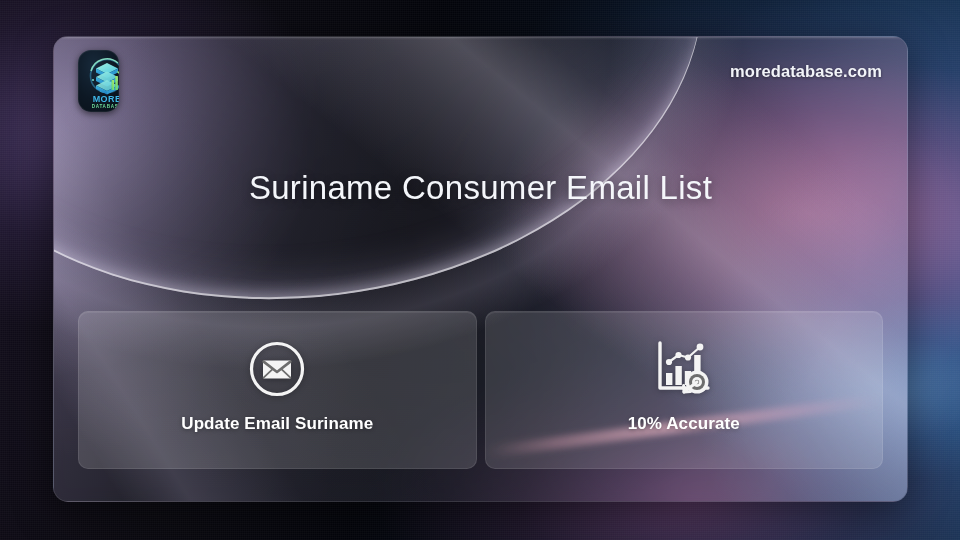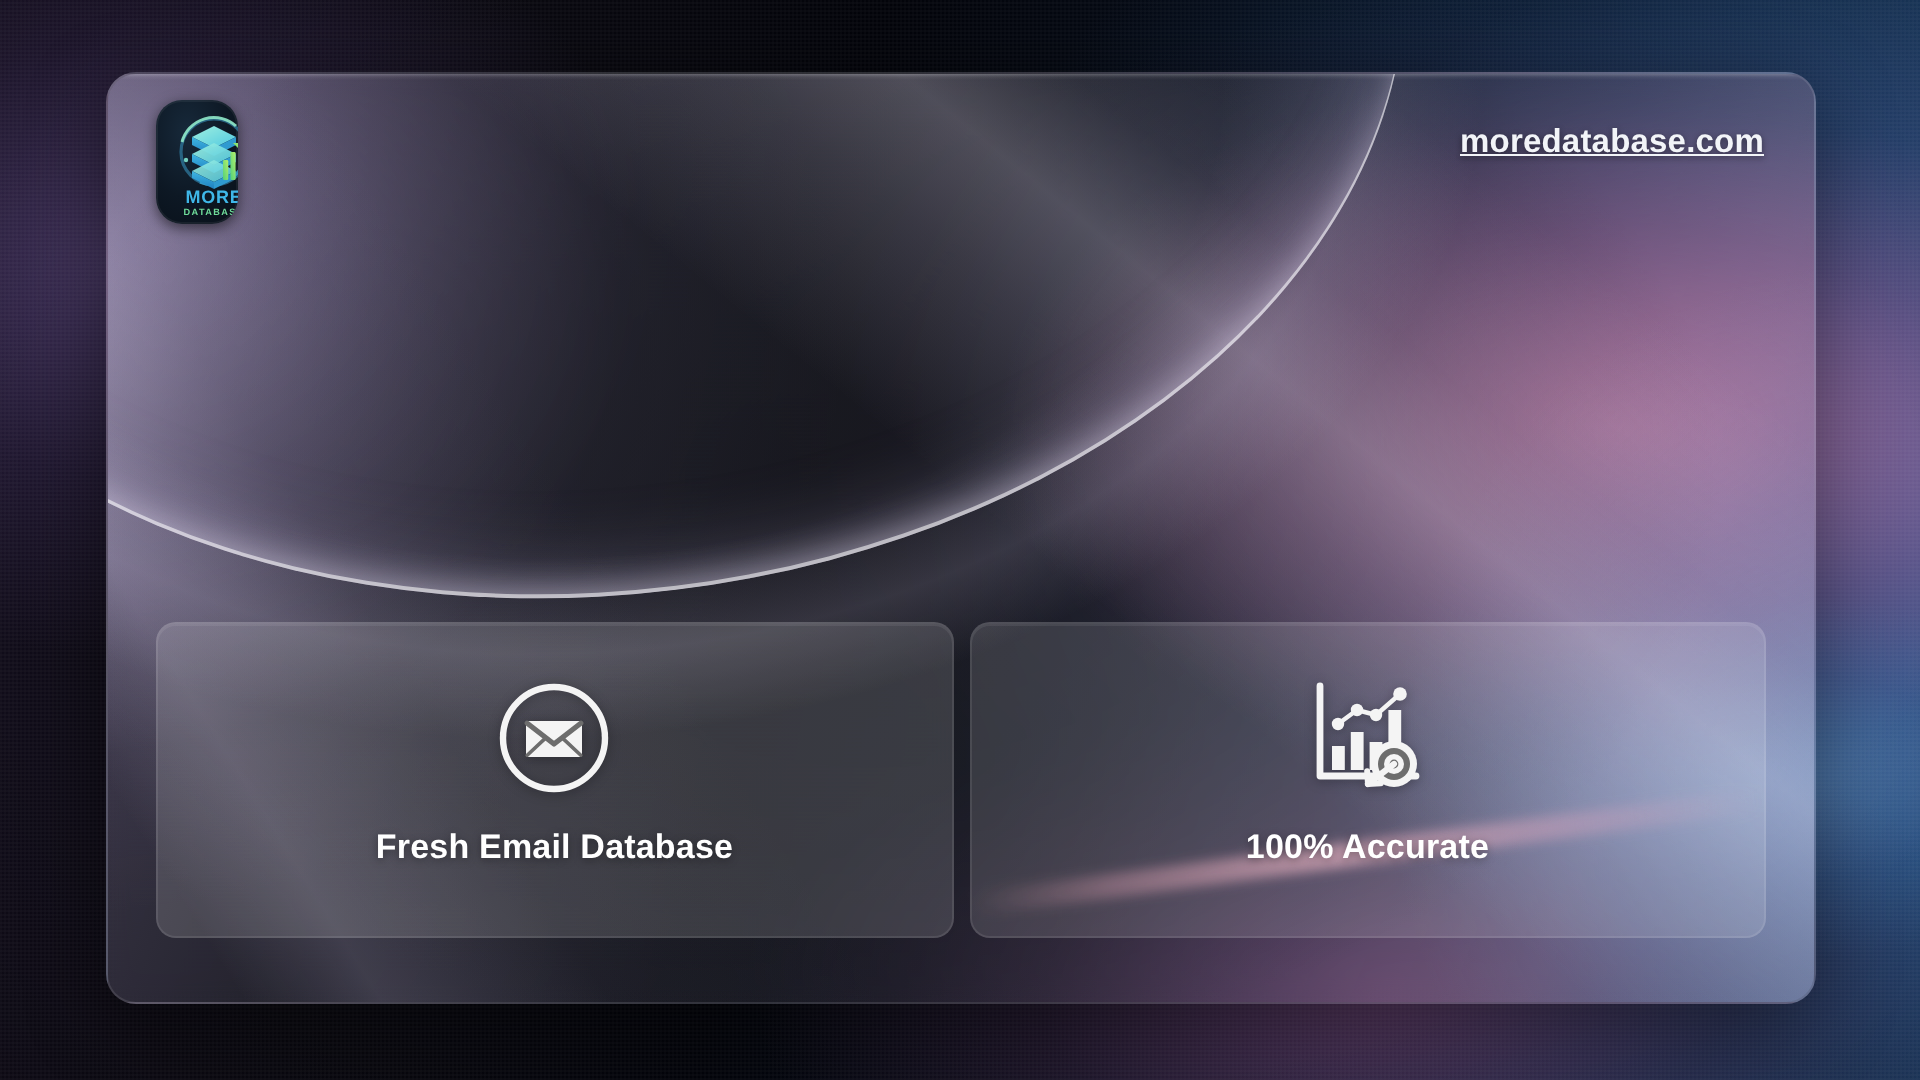--- a/index.html
+++ b/index.html
@@ -253,21 +253,20 @@
   
   #site {
     position: absolute;
     right: 25px;
     top: 25px;
     font-size: 16.5px;
     font-weight: bold;
     color: #f2f4f8;
     letter-spacing: .1px;
     text-shadow: 0 1px 3px rgba(0,0,0,.45);
-    text-decoration: underline;
   }
 
   
   #headline {
     position: absolute;
     left: 0;
     right: 0;
     top: 132px;
     text-align: center;
     font-size: 33px;
@@ -396,33 +395,34 @@
           <circle cx="15" cy="30" r="1.1" fill="#7fe3d0" opacity=".9"></circle>
           <circle cx="44" cy="20" r="0.9" fill="#b6f06a" opacity=".9"></circle>
 
           <text x="29" y="51.5" text-anchor="middle" font-family="Liberation Sans, sans-serif" font-size="9" font-weight="bold" fill="#3fb7e8" letter-spacing="0.4">MORE</text>
           <text x="29" y="57.5" text-anchor="middle" font-family="Liberation Sans, sans-serif" font-size="4.6" font-weight="bold" fill="#6fdc9a" letter-spacing="0.7">DATABASE</text>
         </svg>
       </div>
 
       <div id="site">moredatabase.com</div>
 
+      <div id="headline">Suriname Consumer Email List</div>
 
       <div id="cards">
 
         <div class="card c1">
           <div class="card-ico">
             <svg width="60" height="60" viewBox="0 0 60 60" xmlns="http://www.w3.org/2000/svg">
               <circle cx="30" cy="30" r="25.5" fill="none" stroke="#f4f4f4" stroke-width="3.2"></circle>
               <rect x="16" y="21.5" width="28" height="18" rx="1.2" fill="#f4f4f4"></rect>
               <path d="M16.6 22.6 L30 33 L43.4 22.6" fill="none" stroke="#6d6d6d" stroke-width="2.6" stroke-linejoin="round" stroke-linecap="round"></path>
               <path d="M16.6 38.6 L25.6 30.2 M43.4 38.6 L34.4 30.2" fill="none" stroke="#6d6d6d" stroke-width="1.8" stroke-linecap="round"></path>
             </svg>
           </div>
-          <div class="card-label">Fresh Email Database</div>
+          <div class="card-label">Update Email Suriname</div>
         </div>
 
         <div class="card c2">
           <div class="card-ico">
             <svg width="62" height="58" viewBox="0 0 62 58" xmlns="http://www.w3.org/2000/svg">
 
               <path d="M7 3 L7 48 L55 48" fill="none" stroke="#f4f4f4" stroke-width="3.4" stroke-linecap="round" stroke-linejoin="round"></path>
 
               <rect x="13" y="33" width="6.4" height="12" fill="#f4f4f4"></rect>
               <rect x="22.4" y="26" width="6.4" height="19" fill="#f4f4f4"></rect>
@@ -437,20 +437,20 @@
 
               <circle cx="44" cy="42" r="11.5" fill="#f4f4f4"></circle>
               <circle cx="44" cy="42" r="8" fill="#6d6d6d"></circle>
               <circle cx="44" cy="42" r="5" fill="#f4f4f4"></circle>
               <circle cx="44" cy="42" r="2.2" fill="#6d6d6d"></circle>
 
               <path d="M44 42 L31 52" stroke="#f4f4f4" stroke-width="3.1" stroke-linecap="round"></path>
               <path d="M31 52 L30.6 45.6 M31 52 L37.4 51.6" stroke="#f4f4f4" stroke-width="3" stroke-linecap="round"></path>
             </svg>
           </div>
-          <div class="card-label">100% Accurate</div>
+          <div class="card-label">10% Accurate</div>
         </div>
 
 
       </div>
     </div>
   </div>
 </div>
 
 </body></html>

